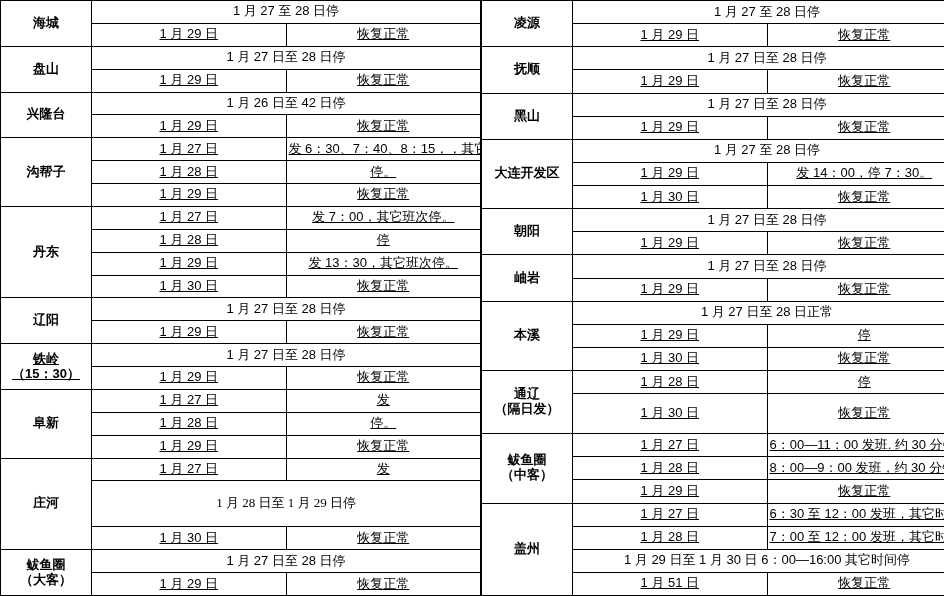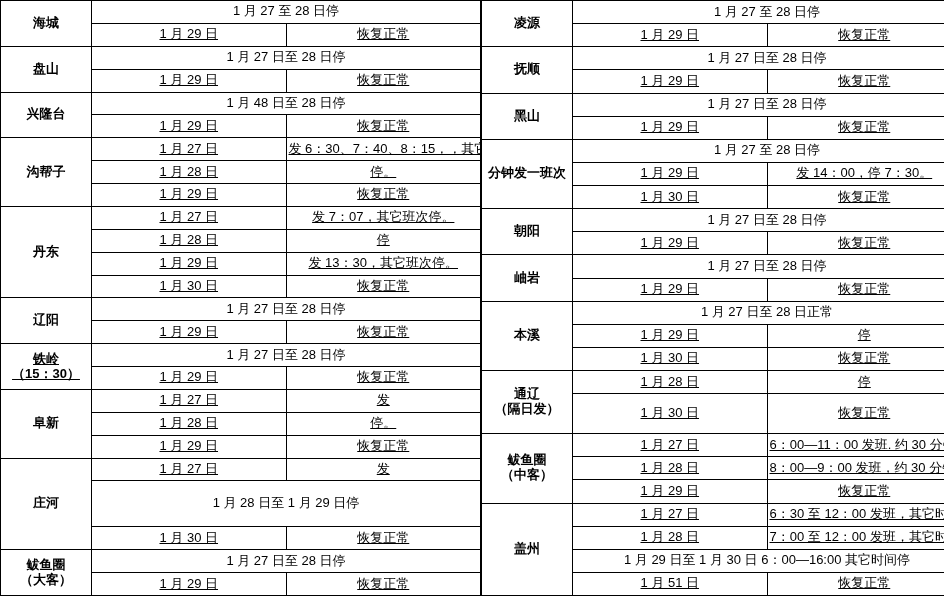--- a/index.html
+++ b/index.html
@@ -79,21 +79,21 @@
         <td class="city" rowspan="2">盘山</td>
         <td class="wide" colspan="2">1 月 27 日至 28 日停</td>
       </tr>
       <tr>
         <td class="date">1 月 29 日</td>
         <td class="note">恢复正常</td>
       </tr>
 
       <tr>
         <td class="city" rowspan="2">兴隆台</td>
-        <td class="wide" colspan="2">1 月 48 日至 28 日停</td>
+        <td class="wide" colspan="2">1 月 26 日至 42 日停</td>
       </tr>
       <tr>
         <td class="date">1 月 29 日</td>
         <td class="note">恢复正常</td>
       </tr>
 
       <tr>
         <td class="city" rowspan="3">沟帮子</td>
         <td class="date">1 月 27 日</td>
         <td class="note small">发 6：30、7：40、8：15，，其它班次停。</td>
@@ -103,21 +103,21 @@
         <td class="note">停。</td>
       </tr>
       <tr>
         <td class="date">1 月 29 日</td>
         <td class="note">恢复正常</td>
       </tr>
 
       <tr>
         <td class="city" rowspan="4">丹东</td>
         <td class="date">1 月 27 日</td>
-        <td class="note">发 7：07，其它班次停。</td>
+        <td class="note">发 7：00，其它班次停。</td>
       </tr>
       <tr>
         <td class="date">1 月 28 日</td>
         <td class="note">停</td>
       </tr>
       <tr>
         <td class="date">1 月 29 日</td>
         <td class="note">发 13：30，其它班次停。</td>
       </tr>
       <tr>
@@ -156,21 +156,21 @@
       <tr>
         <td class="date">1 月 29 日</td>
         <td class="note">恢复正常</td>
       </tr>
 
       <tr>
         <td class="city" rowspan="3">庄河</td>
         <td class="date">1 月 27 日</td>
         <td class="note">发</td>
       </tr>
-      <tr style="height:46px;">
+      <tr style="height:46px;font-family:Liberation Serif, serif;">
         <td class="wide" colspan="2">1 月 28 日至 1 月 29 日停</td>
       </tr>
       <tr>
         <td class="date">1 月 30 日</td>
         <td class="note">恢复正常</td>
       </tr>
 
       <tr>
         <td class="city city-two-line" rowspan="2" style="white-space: pre-line;">鲅鱼圈
 （大客）</td>
@@ -207,21 +207,21 @@
       <tr>
         <td class="city" rowspan="2">黑山</td>
         <td class="wide" colspan="2">1 月 27 日至 28 日停</td>
       </tr>
       <tr>
         <td class="date">1 月 29 日</td>
         <td class="note">恢复正常</td>
       </tr>
 
       <tr>
-        <td class="city" rowspan="3">分钟发一班次</td>
+        <td class="city" rowspan="3">大连开发区</td>
         <td class="wide" colspan="2">1 月 27 至 28 日停</td>
       </tr>
       <tr>
         <td class="date">1 月 29 日</td>
         <td class="note">发 14：00，停 7：30。</td>
       </tr>
       <tr>
         <td class="date">1 月 30 日</td>
         <td class="note">恢复正常</td>
       </tr>

